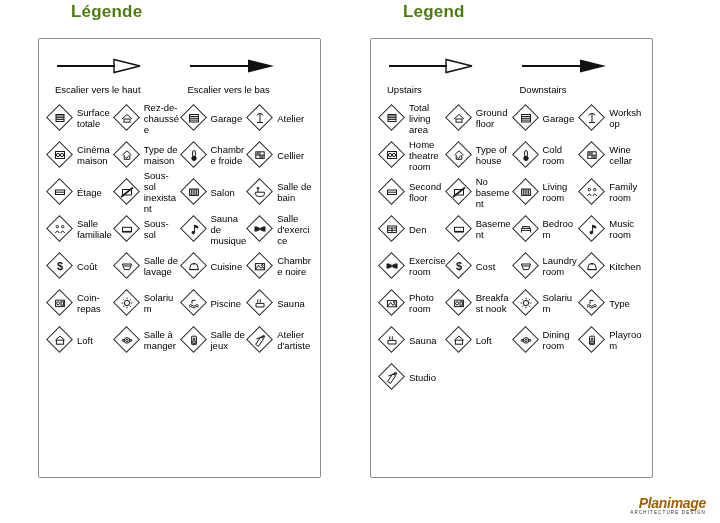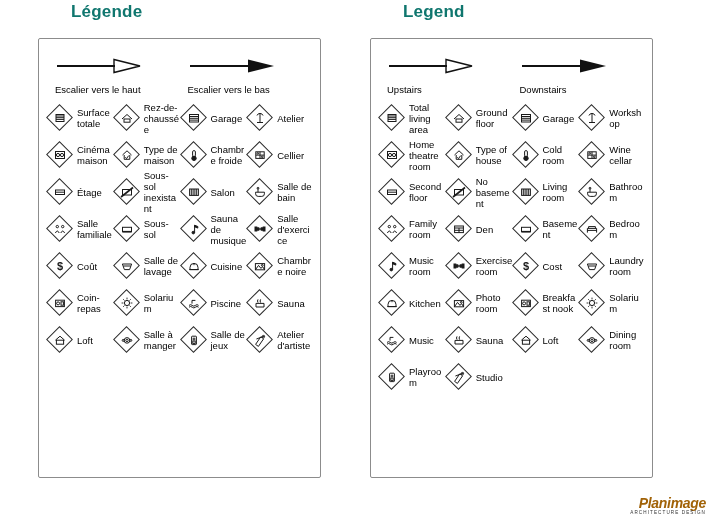--- a/index.html
+++ b/index.html
@@ -22,21 +22,21 @@
     width: 330px;
   }
   .panel-fr { left: 38px; }
   .panel-en { left: 370px; }
 
   .panel-title {
     font-size: 17px;
     font-weight: bold;
     letter-spacing: 0.2px;
     margin: 2px 0 0 33px;
-    color: #0f766e;
+    color: #4d7c0f;
   }
 
   .card {
     margin-top: 16px;
     border: 1px solid #8c8c8c;
     border-radius: 2px;
     width: 283px;
     height: 440px;
     box-sizing: border-box;
     position: relative;
@@ -712,33 +712,20 @@
                 </svg>
               </span>
             </span>
             <span class="lbl">Living room</span>
           </div>
           <div class="item">
             <span class="sym">
               <span class="dia"></span>
               <span class="glyph">
                 <svg width="26" height="26" viewBox="0 0 26 26" fill="none" stroke="#1a1a1a" stroke-width="1">
-                  <path d="M8.6 13.2 h8.8 v1.6 a2.6 2.6 0 0 1 -2.6 2.6 h-3.6 a2.6 2.6 0 0 1 -2.6 -2.6 z"></path>
-                  <line x1="11" y1="13.2" x2="11" y2="9.4"></line>
-                  <circle cx="11" cy="9.2" r="0.9"></circle>
-                </svg>
-              </span>
-            </span>
-            <span class="lbl">Bathroom</span>
-          </div>
-          <div class="item">
-            <span class="sym">
-              <span class="dia"></span>
-              <span class="glyph">
-                <svg width="26" height="26" viewBox="0 0 26 26" fill="none" stroke="#1a1a1a" stroke-width="1">
                   <circle cx="10.3" cy="10.6" r="1.2"></circle>
                   <circle cx="15.7" cy="10.6" r="1.2"></circle>
                   <path d="M8.4 17 q1.9 -4 3.8 0"></path>
                   <path d="M13.8 17 q1.9 -4 3.8 0"></path>
                 </svg>
               </span>
             </span>
             <span class="lbl">Family room</span>
           </div>
           <div class="item">
@@ -895,21 +882,21 @@
             <span class="sym">
               <span class="dia"></span>
               <span class="glyph">
                 <svg width="26" height="26" viewBox="0 0 26 26" fill="none" stroke="#1a1a1a" stroke-width="1">
                   <path d="M8 15.4 q1.6 -1.5 3.2 0 t3.2 0 t3.2 0"></path>
                   <path d="M8 17.2 q1.6 -1.5 3.2 0 t3.2 0 t3.2 0"></path>
                   <path d="M11 13.6 v-3.2 h3.4"></path>
                 </svg>
               </span>
             </span>
-            <span class="lbl">Music</span>
+            <span class="lbl">Type</span>
           </div>
           <div class="item">
             <span class="sym">
               <span class="dia"></span>
               <span class="glyph">
                 <svg width="26" height="26" viewBox="0 0 26 26" fill="none" stroke="#1a1a1a" stroke-width="1">
                   <path d="M9 17 v-3.6 h8 v3.6z"></path>
                   <path d="M11 12.6 q-1 -1.6 0 -3.2"></path>
                   <path d="M13.6 12.6 q-1 -1.6 0 -3.2"></path>
                 </svg>

